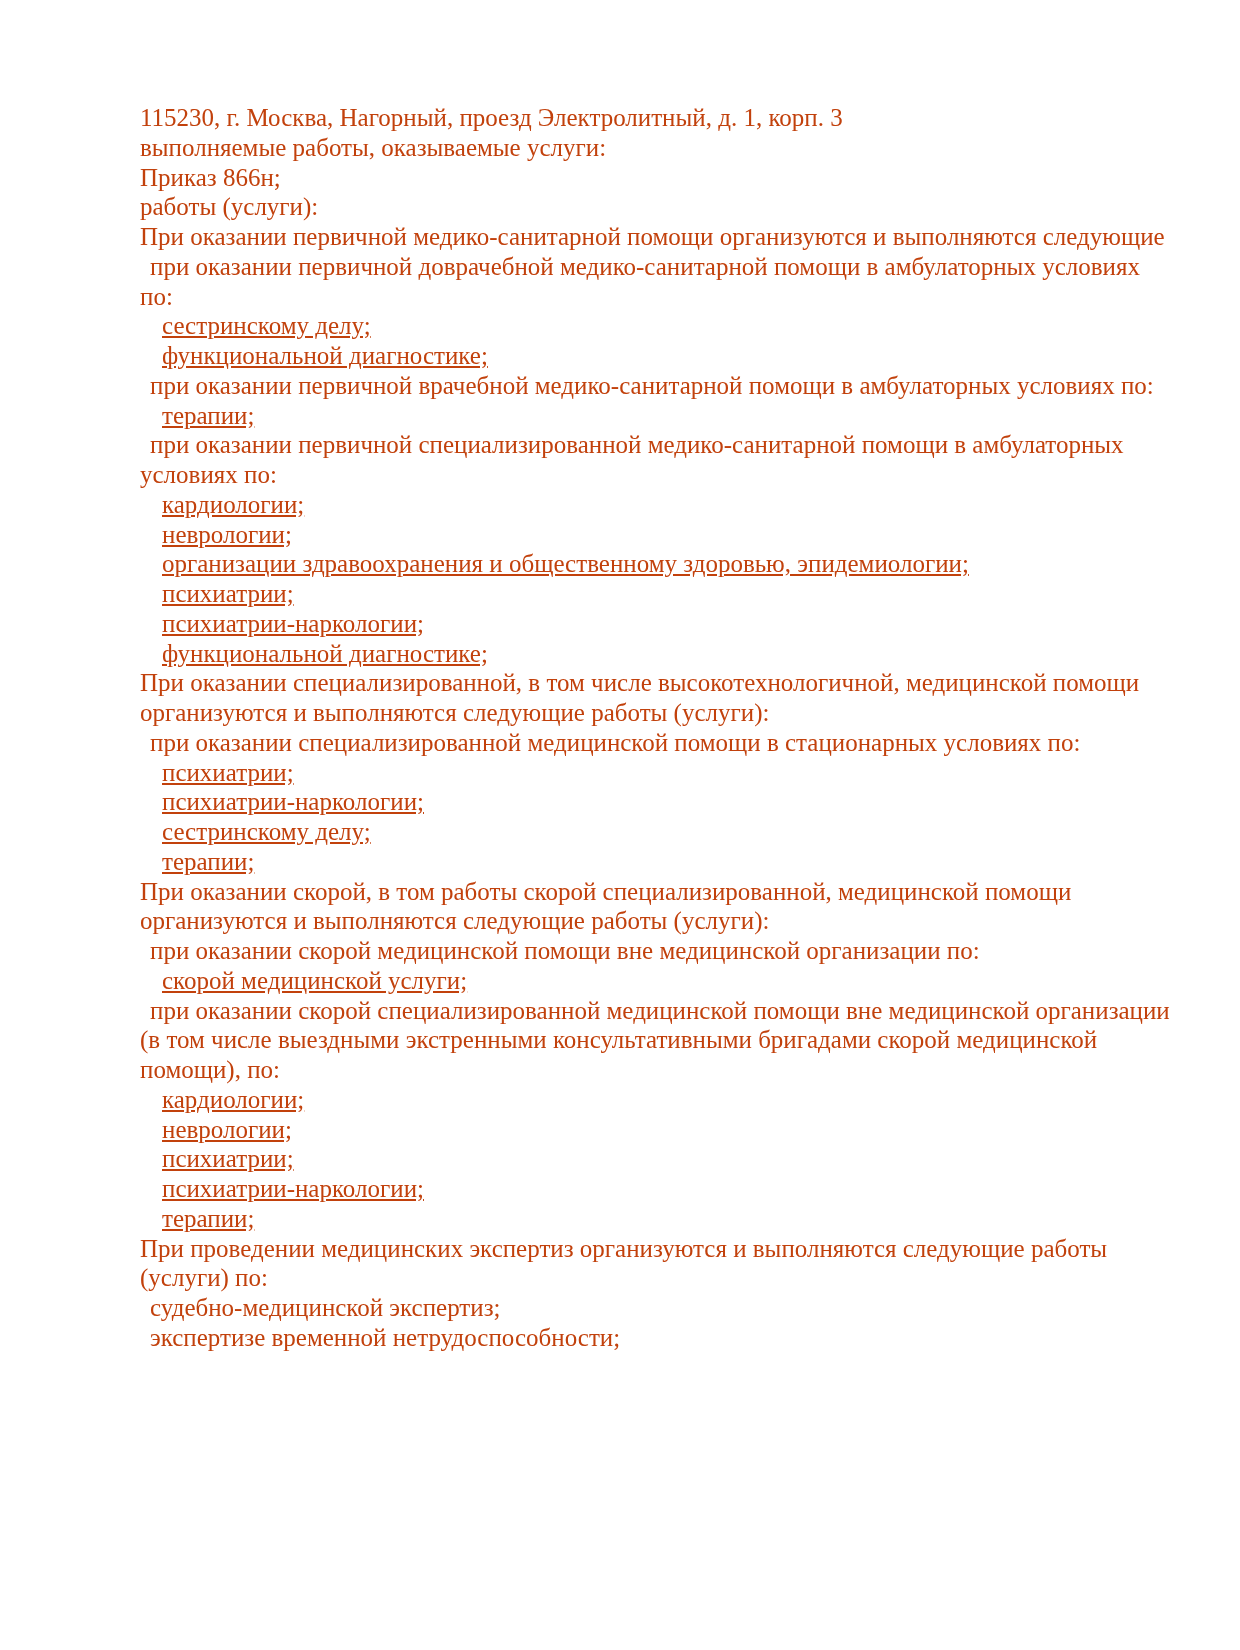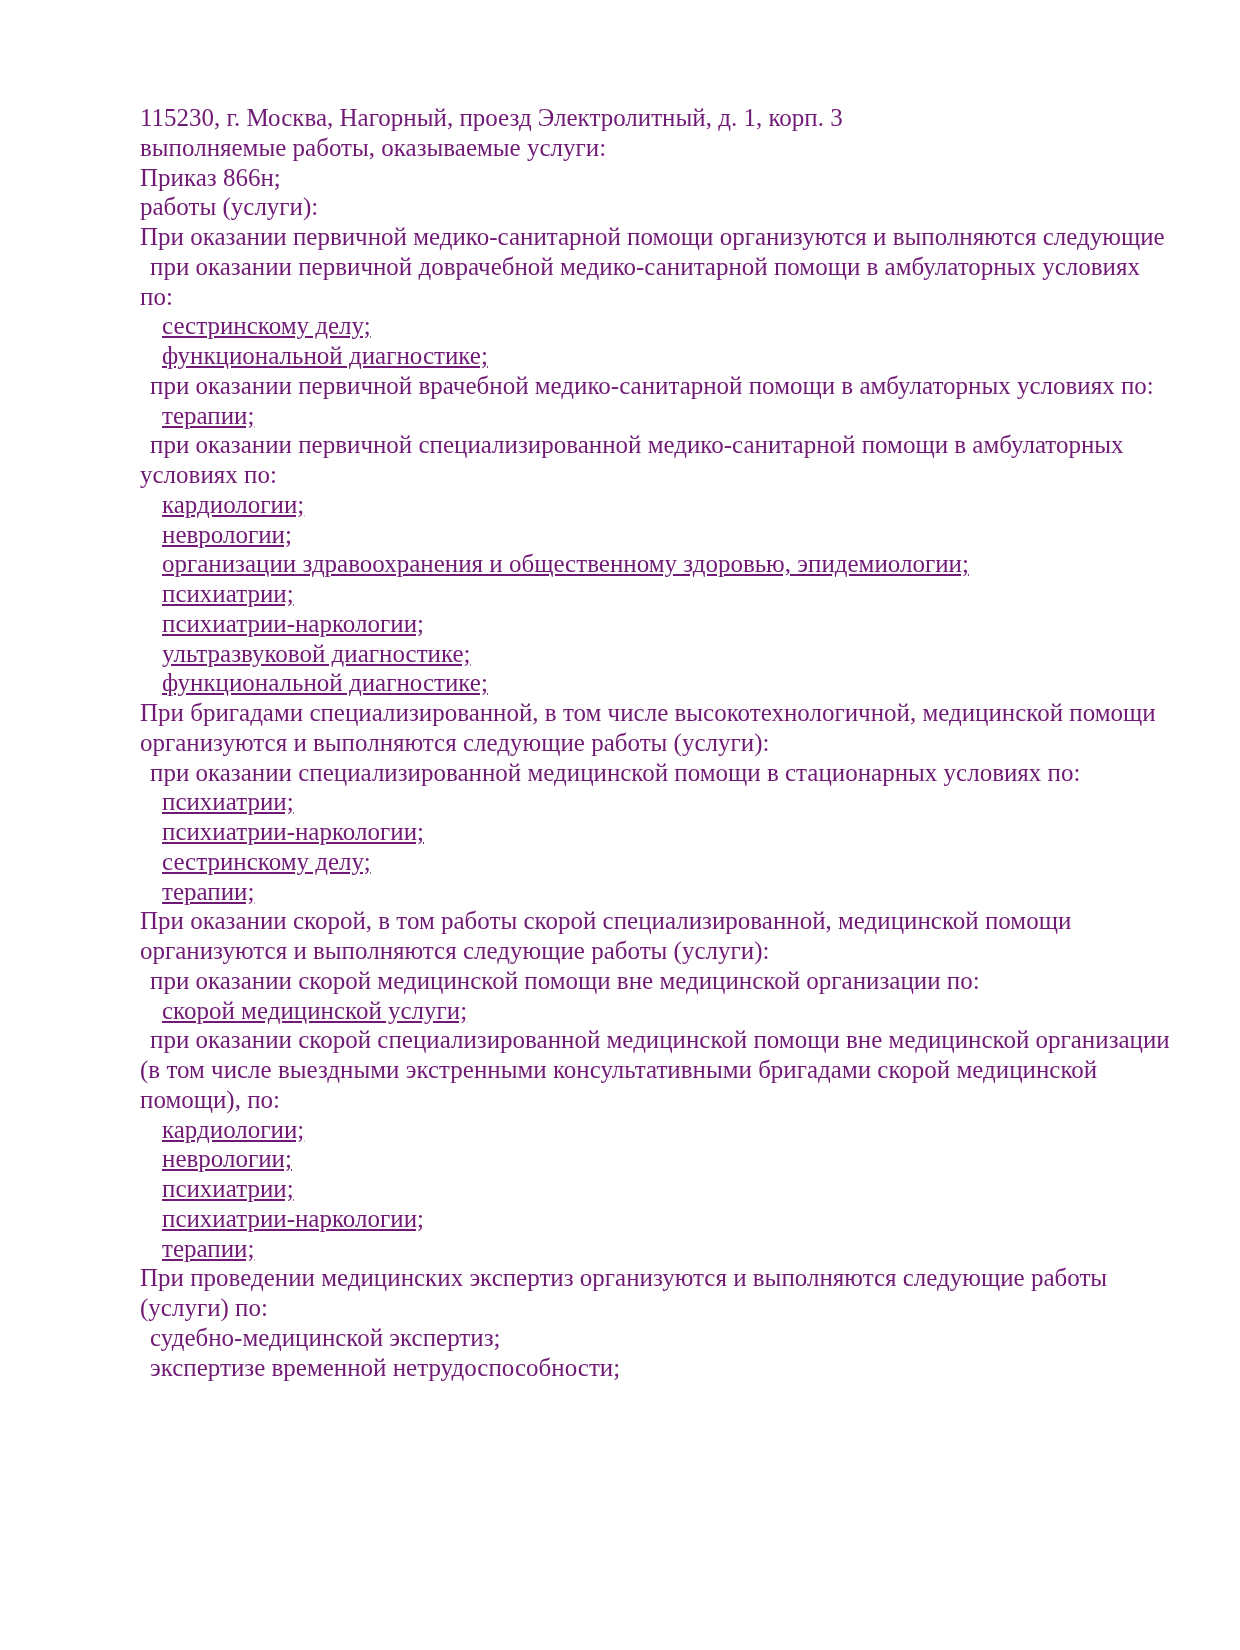--- a/index.html
+++ b/index.html
@@ -7,21 +7,21 @@
     padding: 0;
     background: #ffffff;
   }
   .page {
     position: relative;
     width: 1240px;
     height: 1650px;
     background: #ffffff;
     overflow: hidden;
     font-family: "Liberation Serif", "DejaVu Serif", serif;
-    color: #701a75;
+    color: #c2410c;
   }
   .text-block {
     position: absolute;
     left: 140px;
     top: 103px;
     font-size: 25px;
     line-height: 29.75px;
     font-weight: 400;
   }
   .line {
@@ -47,23 +47,22 @@
       <div class="line indent-2">функциональной диагностике;</div>
       <div class="line indent-1">при оказании первичной врачебной медико-санитарной помощи в амбулаторных условиях по:</div>
       <div class="line indent-2">терапии;</div>
       <div class="line indent-1">при оказании первичной специализированной медико-санитарной помощи в амбулаторных</div>
       <div class="line indent-0">условиях по:</div>
       <div class="line indent-2">кардиологии;</div>
       <div class="line indent-2">неврологии;</div>
       <div class="line indent-2">организации здравоохранения и общественному здоровью, эпидемиологии;</div>
       <div class="line indent-2">психиатрии;</div>
       <div class="line indent-2">психиатрии-наркологии;</div>
-      <div class="line indent-2">ультразвуковой диагностике;</div>
       <div class="line indent-2">функциональной диагностике;</div>
-      <div class="line indent-0">При бригадами специализированной, в том числе высокотехнологичной, медицинской помощи</div>
+      <div class="line indent-0">При оказании специализированной, в том числе высокотехнологичной, медицинской помощи</div>
       <div class="line indent-0">организуются и выполняются следующие работы (услуги):</div>
       <div class="line indent-1">при оказании специализированной медицинской помощи в стационарных условиях по:</div>
       <div class="line indent-2">психиатрии;</div>
       <div class="line indent-2">психиатрии-наркологии;</div>
       <div class="line indent-2">сестринскому делу;</div>
       <div class="line indent-2">терапии;</div>
       <div class="line indent-0">При оказании скорой, в том работы скорой специализированной, медицинской помощи</div>
       <div class="line indent-0">организуются и выполняются следующие работы (услуги):</div>
       <div class="line indent-1">при оказании скорой медицинской помощи вне медицинской организации по:</div>
       <div class="line indent-2">скорой медицинской услуги;</div>

